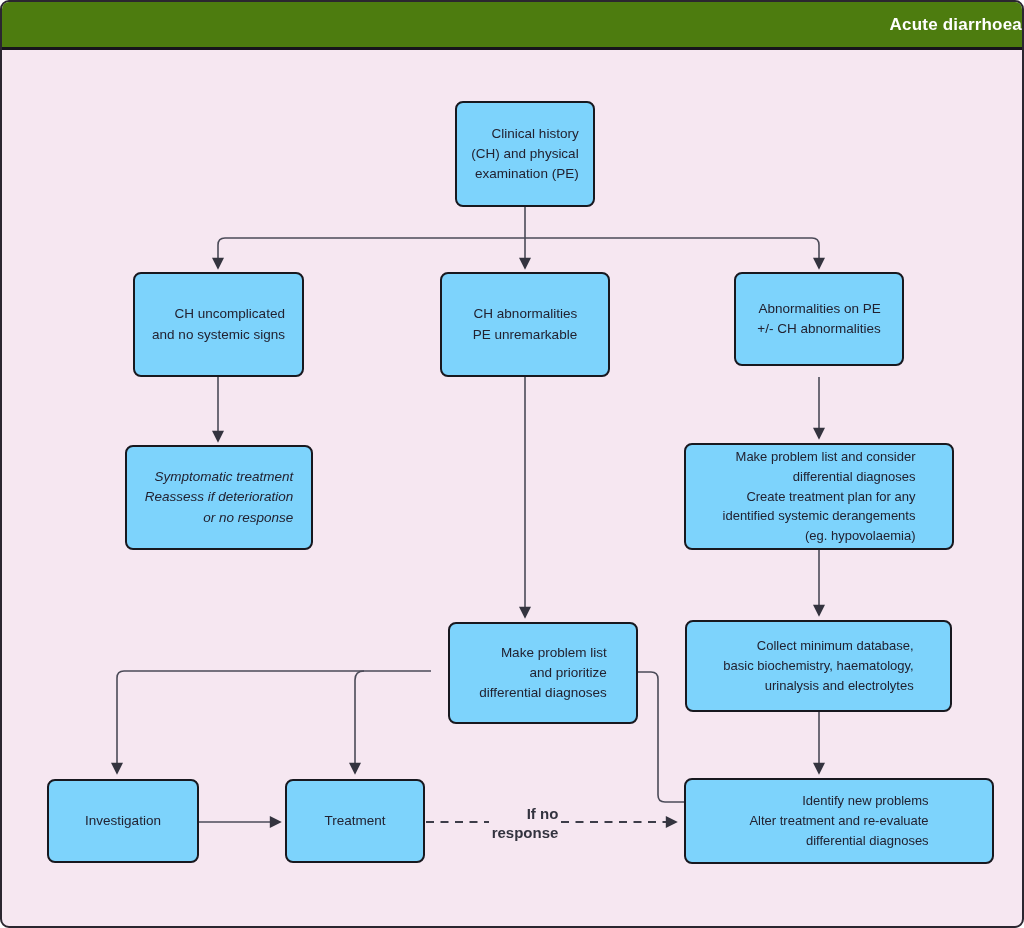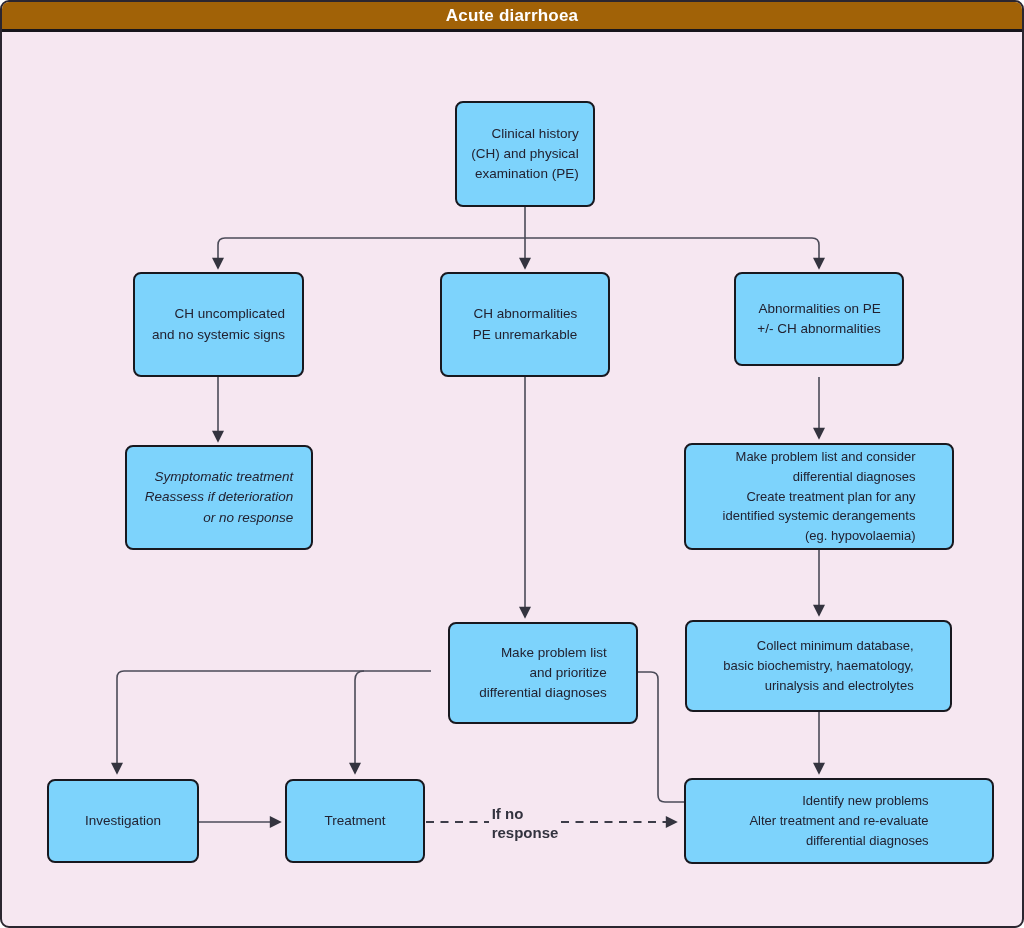--- a/index.html
+++ b/index.html
@@ -8,24 +8,24 @@
     position:relative;
     width:1024px; height:928px;
     background:#f6e7f1;
     border:2px solid #2b2630;
     border-radius:9px;
     overflow:hidden;
     font-family:"Liberation Sans", sans-serif;
   }
   .header {
     position:absolute; left:0; top:0; right:0;
-    height:30px;
-    background:#a16207;
+    height:48px;
+    background:#4d7c0f;
     border-bottom:3px solid #17151c;
-    display:flex; align-items:center; justify-content:center;
+    display:flex; align-items:center; justify-content:flex-end;
   }
   .header-title {
     color:#ffffff;
     font-size:17px;
     font-weight:700;
     letter-spacing:0.2px;
   }
   .node {
     position:absolute;
     background:#7dd3fc;
@@ -37,21 +37,21 @@
     font-size:13.5px;
     line-height:1.5;
     white-space:pre-line;
     padding:4px 6px;
   }
   .node.small-text { font-size:13px; line-height:1.52; }
   .edge-label {
     position:absolute;
     left:523px; top:822px;
     transform:translate(-50%,-50%);
-    text-align:left;
+    text-align:right;
     white-space:pre-line;
     font-size:15px; font-weight:700;
     line-height:1.25;
     color:#33333f;
   }
   svg.connectors { position:absolute; left:0; top:0; }
 </style>
 </head>
 <body>
 

